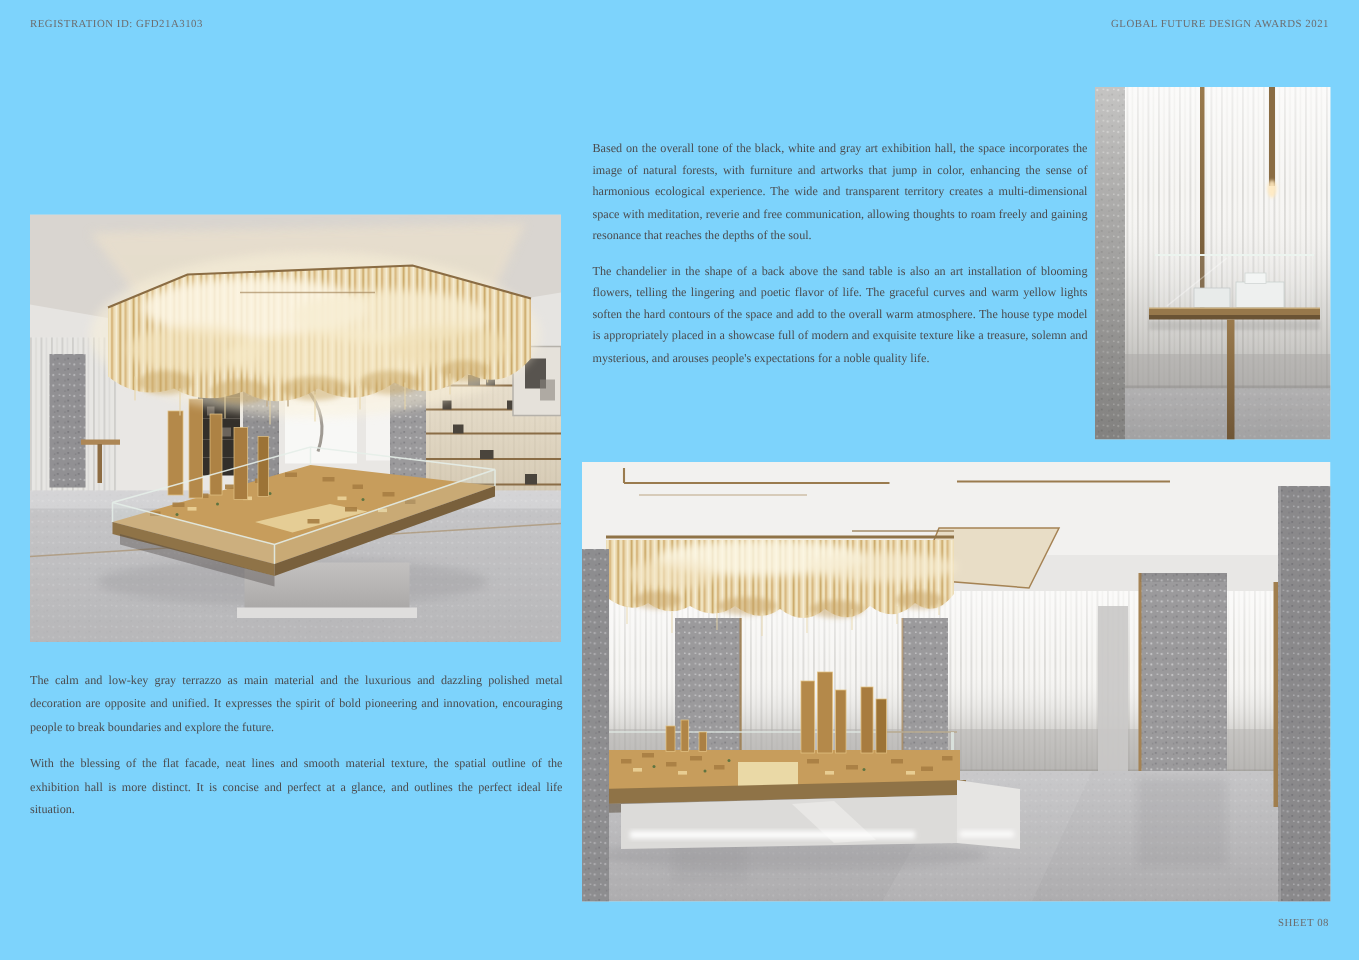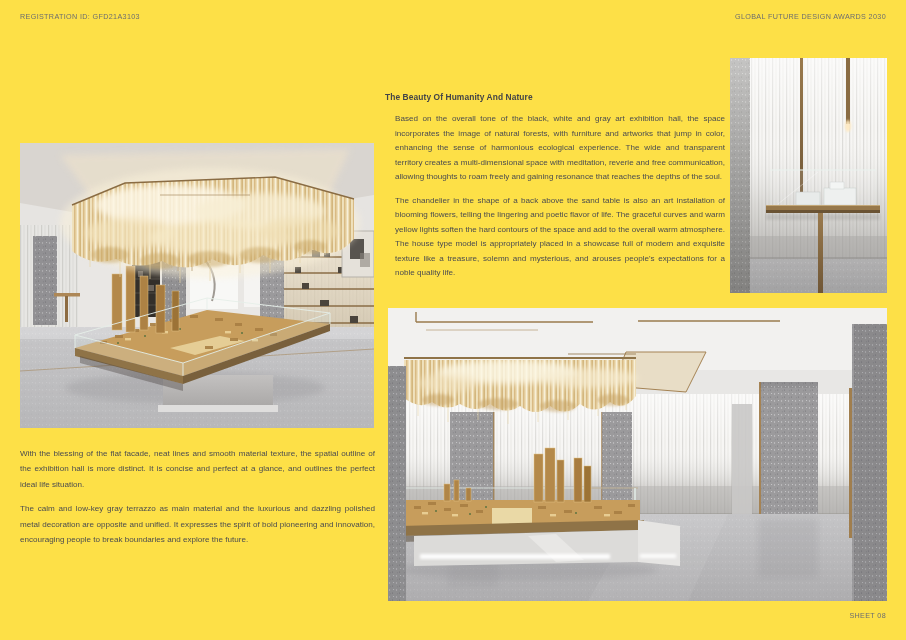--- a/index.html
+++ b/index.html
@@ -1,18 +1,18 @@
 <!DOCTYPE html>
 <html><head>
 <meta charset="utf-8">
 <style>
   html,body{margin:0;padding:0;background:#ffffff;}
   .sheet{
-    position:relative;width:906px;height:640px;background:#fde047;overflow:hidden;
-    font-family:Liberation Sans, sans-serif;
+    position:relative;width:906px;height:640px;background:#7dd3fc;overflow:hidden;
+    font-family:Liberation Serif, serif;
   }
   .hdr{position:absolute;top:12px;font-size:7.2px;letter-spacing:.35px;color:#6c6d6f;}
   .hdr-left{left:20px;}
   .hdr-right{right:20px;text-align:right;}
   figure{margin:0;padding:0;position:absolute;}
   .photo-left{left:20px;top:143px;width:354px;height:285px;}
   .photo-right{left:730px;top:58px;width:157px;height:235px;}
   .photo-bottom{left:388px;top:308px;width:499px;height:293px;}
   figure svg{display:block;width:100%;height:100%;}
   .article{position:absolute;left:385px;top:92px;width:340px;color:#4b4c4f;}
@@ -21,21 +21,21 @@
   .caption{position:absolute;left:20px;top:446px;width:355px;color:#4b4c4f;}
   .caption p{font-size:8.1px;line-height:15.4px;text-align:justify;margin:0 0 9px 0;}
   .footer{position:absolute;right:20px;top:611px;font-size:7.2px;letter-spacing:.35px;color:#6c6d6f;}
 </style>
 </head>
 <body>
 
 <div class="sheet">
 
   <div class="hdr hdr-left">REGISTRATION ID: GFD21A3103</div>
-  <div class="hdr hdr-right">GLOBAL FUTURE DESIGN AWARDS 2030</div>
+  <div class="hdr hdr-right">GLOBAL FUTURE DESIGN AWARDS 2021</div>
 
   <figure class="photo-left" aria-label="exhibition-hall-with-golden-chandelier-over-gold-city-sand-table-model">
     <svg viewBox="0 0 354 285" preserveAspectRatio="none">
       <defs>
         <pattern id="terrL" width="7" height="7" patternUnits="userSpaceOnUse">
           <rect width="7" height="7" fill="#9b9a9c"></rect>
           <circle cx="1.5" cy="2" r="0.7" fill="#c9c9cb"></circle>
           <circle cx="4.5" cy="5" r="0.6" fill="#77767a"></circle>
           <circle cx="5.6" cy="1.4" r="0.5" fill="#d6d6d8"></circle>
           <circle cx="2.4" cy="5.8" r="0.5" fill="#858488"></circle>
@@ -203,21 +203,20 @@
         <line x1="190" y1="118" x2="190" y2="138"></line>
           <line x1="220" y1="114" x2="220" y2="130"></line>
         <line x1="250" y1="112" x2="250" y2="130"></line>
           <line x1="280" y1="106" x2="280" y2="120"></line>
         <line x1="305" y1="100" x2="305" y2="112"></line>
       </g>
     </svg>
   </figure>
 
   <section class="article">
-    <h1>The Beauty Of Humanity And Nature</h1>
     <p>Based on the overall tone of the black, white and gray art exhibition hall, the space incorporates the image of natural forests, with furniture and artworks that jump in color, enhancing the sense of harmonious ecological experience. The wide and transparent territory creates a multi-dimensional space with meditation, reverie and free communication, allowing thoughts to roam freely and gaining resonance that reaches the depths of the soul.</p>
     <p>The chandelier in the shape of a back above the sand table is also an art installation of blooming flowers, telling the lingering and poetic flavor of life. The graceful curves and warm yellow lights soften the hard contours of the space and add to the overall warm atmosphere. The house type model is appropriately placed in a showcase full of modern and exquisite texture like a treasure, solemn and mysterious, and arouses people's expectations for a noble quality life.</p>
   </section>
 
   <figure class="photo-right" aria-label="suspended-bronze-table-with-glass-showcase-and-crystal-house-model">
     <svg viewBox="0 0 157 235" preserveAspectRatio="none">
       <defs>
         <pattern id="terrR" width="7" height="7" patternUnits="userSpaceOnUse">
           <rect width="7" height="7" fill="#a6a5a3"></rect>
           <circle cx="1.5" cy="2" r="0.7" fill="#cfcecc"></circle>
@@ -414,19 +413,19 @@
       <rect x="0" y="58" width="18" height="235" fill="url(#terrB)"></rect>
       <rect x="0" y="58" width="18" height="235" fill="#46464a" opacity="0.15"></rect>
       <rect x="464" y="16" width="35" height="277" fill="url(#terrB)"></rect>
       <rect x="464" y="16" width="35" height="277" fill="#3c3c44" opacity="0.18"></rect>
       <rect x="461" y="80" width="3" height="150" fill="#a07e4e"></rect>
       <rect x="464" y="16" width="2" height="277" fill="#ffffff" opacity="0.15"></rect>
     </svg>
   </figure>
 
   <section class="caption">
+    <p>The calm and low-key gray terrazzo as main material and the luxurious and dazzling polished metal decoration are opposite and unified. It expresses the spirit of bold pioneering and innovation, encouraging people to break boundaries and explore the future.</p>
     <p>With the blessing of the flat facade, neat lines and smooth material texture, the spatial outline of the exhibition hall is more distinct. It is concise and perfect at a glance, and outlines the perfect ideal life situation.</p>
-    <p>The calm and low-key gray terrazzo as main material and the luxurious and dazzling polished metal decoration are opposite and unified. It expresses the spirit of bold pioneering and innovation, encouraging people to break boundaries and explore the future.</p>
   </section>
 
   <div class="footer">SHEET 08</div>
 
 </div>
 
 </body></html>

